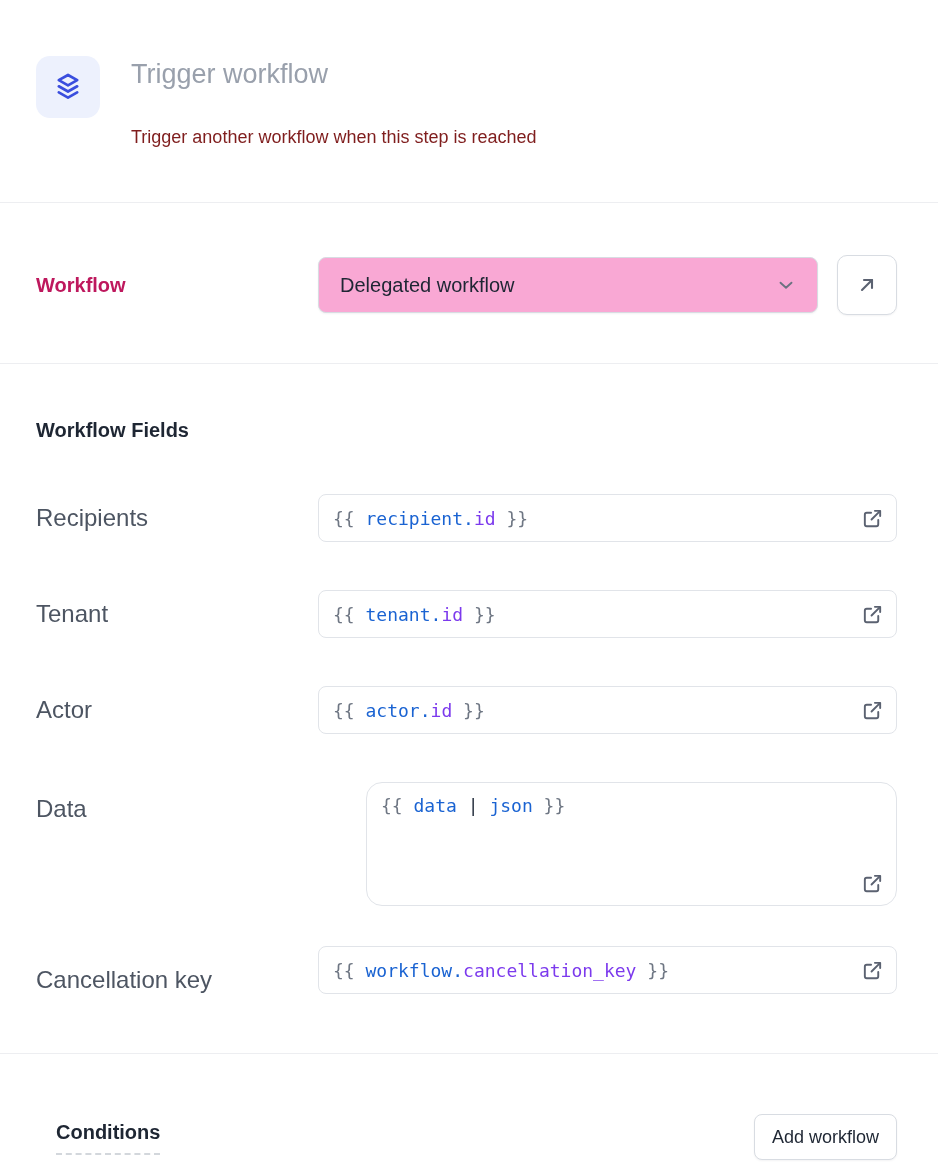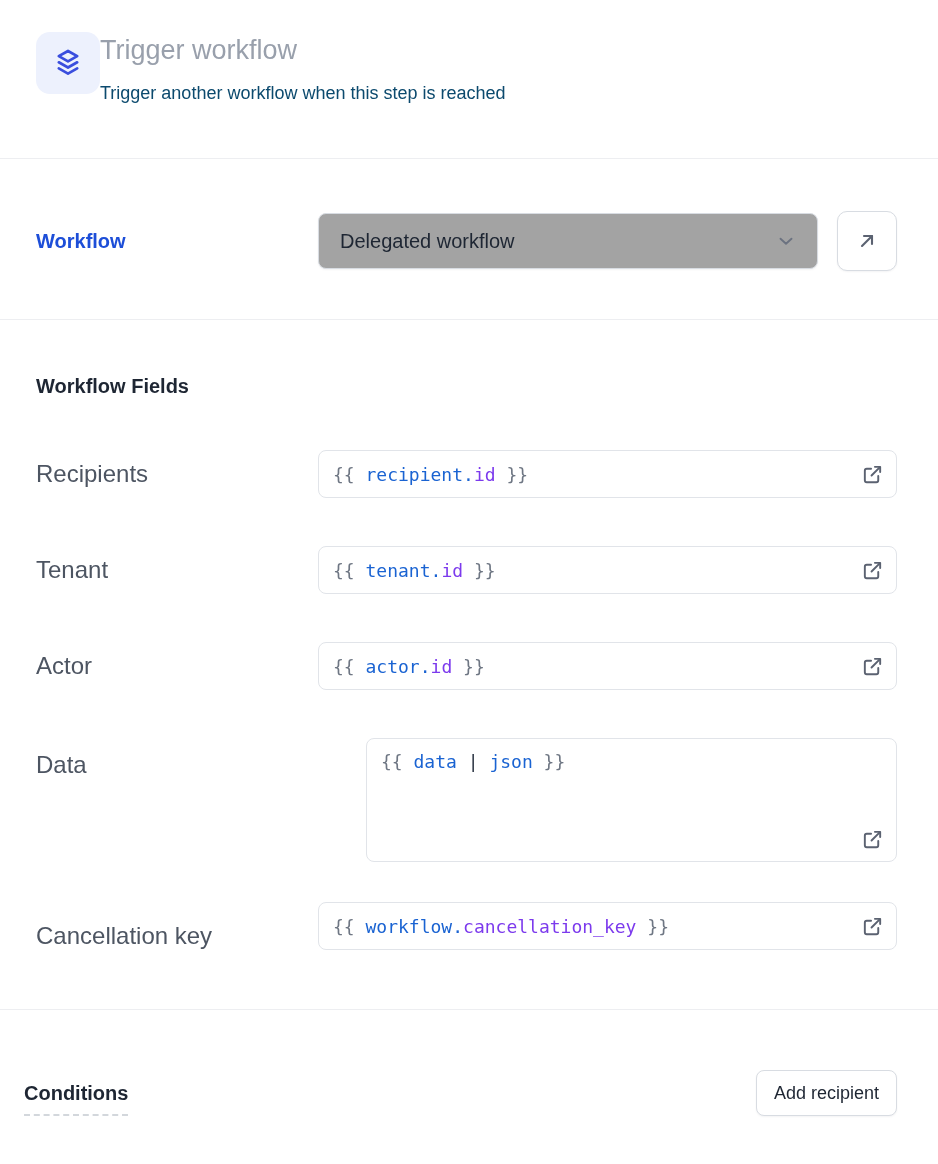--- a/index.html
+++ b/index.html
@@ -1,66 +1,66 @@
 <!DOCTYPE html>
 <html><head>
 <meta charset="utf-8">
 <style>
   * { box-sizing: border-box; margin: 0; padding: 0; }
   html, body { width: 938px; height: 1164px; background: #ffffff; overflow: hidden; }
   body { font-family: "Liberation Sans", sans-serif; color: #1E2633; }
 
   
-  .header { display: flex; padding: 32px 40px 0 36px; align-items: flex-start; }
+  .header { display: flex; padding: 56px 40px 0 36px; gap: 31px; align-items: flex-start; }
   .icon-box { width: 64px; height: 62px; border-radius: 14px; background: #EDF1FD;
               display: flex; align-items: center; justify-content: center; flex: none; }
   .header-text { padding-top: 2px; }
   .step-title { font-size: 27px; font-weight: 400; color: #99A0AC; line-height: 32px; }
-  .step-subtitle { font-size: 18px; font-weight: 400; color: #0c4a6e; margin-top: 16px; line-height: 22px; }
+  .step-subtitle { font-size: 18px; font-weight: 400; color: #7f1d1d; margin-top: 36px; line-height: 22px; }
 
   .divider { height: 1px; background: #EDEEF1; width: 100%; }
   .d1 { margin-top: 54px; }
   .d2 { margin-top: 48px; }
   .d3 { margin-top: 56px; }
 
   
   .workflow-section { padding: 52px 41px 0 36px; }
   .workflow-row { display: flex; align-items: center; }
-  .row-label-bold { width: 282px; flex: none; font-size: 20px; font-weight: 700; color: #1d4ed8; }
-  .select { flex: 1; height: 56px; border: 1px solid #D8DCE2; border-radius: 8px; background: #a3a3a3;
+  .row-label-bold { width: 282px; flex: none; font-size: 20px; font-weight: 700; color: #be185d; }
+  .select { flex: 1; height: 56px; border: 1px solid #D8DCE2; border-radius: 8px; background: #f9a8d4;
             display: flex; align-items: center; justify-content: space-between;
             padding: 0 20px 0 21px; font-size: 20px; color: #1E2633; cursor: pointer;
             box-shadow: 0 1px 2px rgba(16,24,40,0.05); }
   .square-btn { width: 60px; height: 60px; margin-left: 19px; flex: none; background: #fff;
                 border: 1px solid #D8DCE2; border-radius: 10px; display: flex; align-items: center;
                 justify-content: center; cursor: pointer; box-shadow: 0 1px 2px rgba(16,24,40,0.05); }
 
   
   .fields-section { padding: 0 41px 3px 36px; }
   .fields-heading { margin-top: 54px; font-size: 20px; font-weight: 700; color: #1E2633; line-height: 24px; }
   .field-row { display: flex; align-items: center; margin-top: 48px; }
   .field-row:first-child { margin-top: 52px; }
   .field-row.multiline { margin-top: 48px; align-items: flex-start; gap: 48px; }
   .field-row.multiline + .field-row { margin-top: 40px; align-items: flex-end; }
   .row-label { width: 282px; flex: none; font-size: 24px; font-weight: 400; color: #4D5562; }
   .multiline .row-label { padding-top: 13px; }
   .code-field { position: relative; flex: 1; height: 48px; border: 1px solid #E1E4E9; border-radius: 8px;
                 background: #fff; display: flex; align-items: center; padding: 0 46px 0 14px; cursor: text; }
-  .multiline .code-field { height: 124px; align-items: flex-start; padding-top: 12px; }
+  .multiline .code-field { height: 124px; align-items: flex-start; padding-top: 12px; border-radius: 16px; }
   .code-line { font-family: "DejaVu Sans Mono", "Liberation Mono", monospace; font-size: 18px; white-space: pre; }
   .tok-brace { color: #6E7683; }
   .tok-var   { color: #1A63D2; }
   .tok-prop  { color: #7C3AED; }
   .tok-plain { color: #2A3342; }
   .ext-icon { position: absolute; right: 12px; top: 50%; transform: translateY(-50%);
               width: 24px; height: 24px; display: flex; align-items: center; justify-content: center; cursor: pointer; }
   .multiline .ext-icon { top: auto; bottom: 10px; transform: none; }
 
   
-  .conditions-row { padding: 60px 41px 0 24px; display: flex; align-items: flex-end; justify-content: space-between; }
+  .conditions-row { padding: 60px 41px 0 56px; display: flex; align-items: flex-start; justify-content: space-between; }
   .conditions-heading { margin-top: 6px; font-size: 20px; font-weight: 700; color: #1E2633; line-height: 24px;
                         padding-bottom: 9px; border-bottom: 2px dashed #D3D7DC; }
   .add-condition-btn { height: 46px; padding: 0 17px; background: #fff; border: 1px solid #D8DCE2;
                        border-radius: 8px; font-family: "Liberation Sans", sans-serif; font-size: 18px;
                        font-weight: 500; color: #1E2633; cursor: pointer;
                        box-shadow: 0 1px 2px rgba(16,24,40,0.05); }
   svg { display: block; }
 </style>
 </head>
 <body>
@@ -181,16 +181,16 @@
       </span>
     </div>
   </div>
 </div>
   </section>
 
   <div class="divider d3"></div>
 
   <section class="conditions-row">
     <h2 class="conditions-heading">Conditions</h2>
-    <button class="add-condition-btn">Add recipient</button>
+    <button class="add-condition-btn">Add workflow</button>
   </section>
 
 </div>
 
 </body></html>

